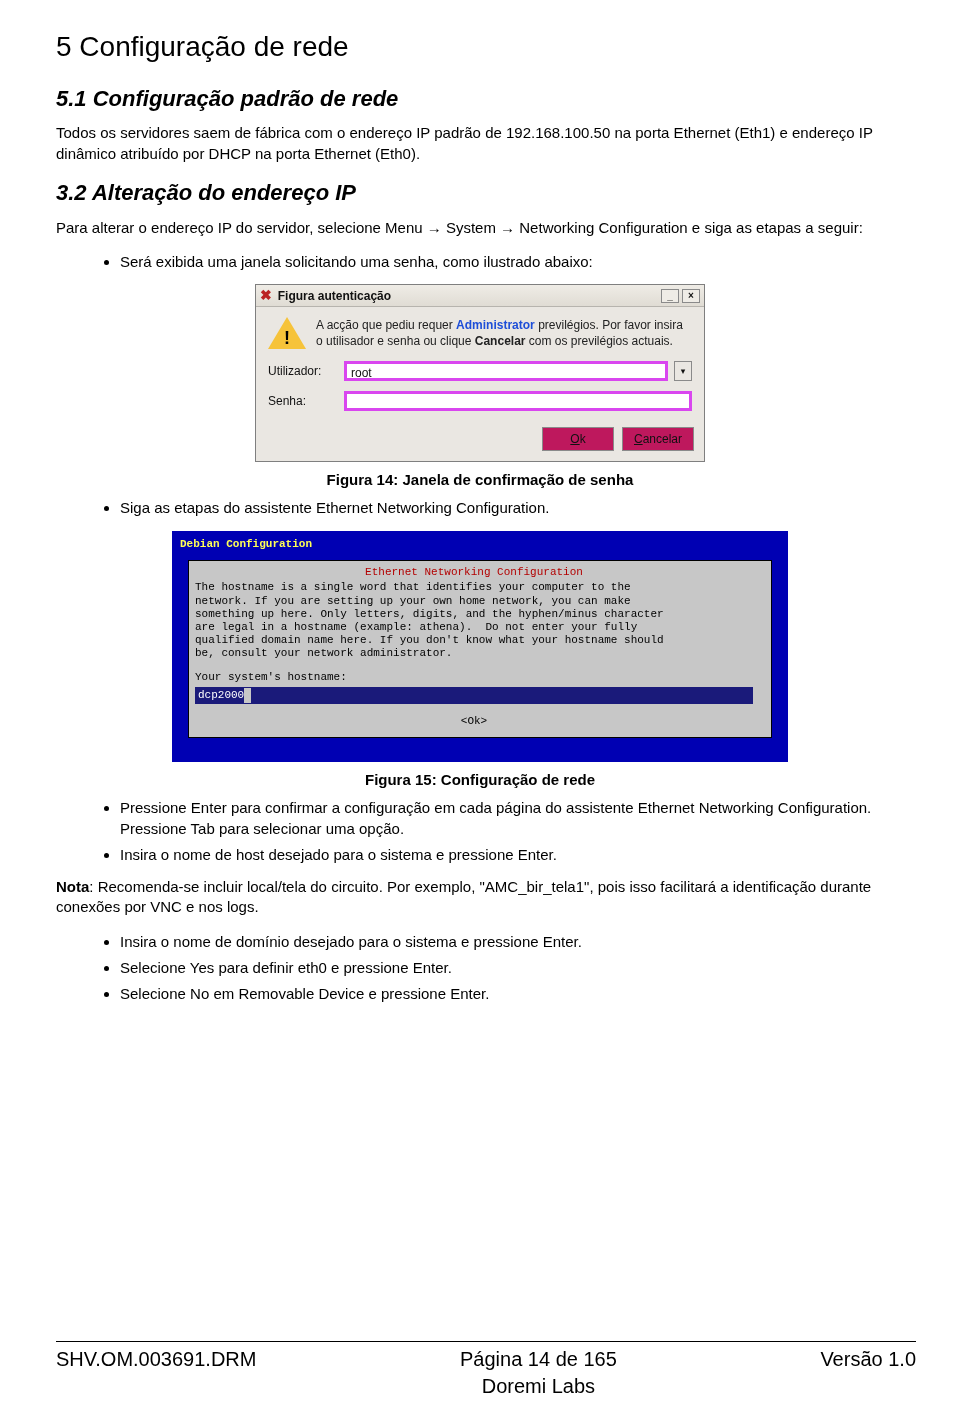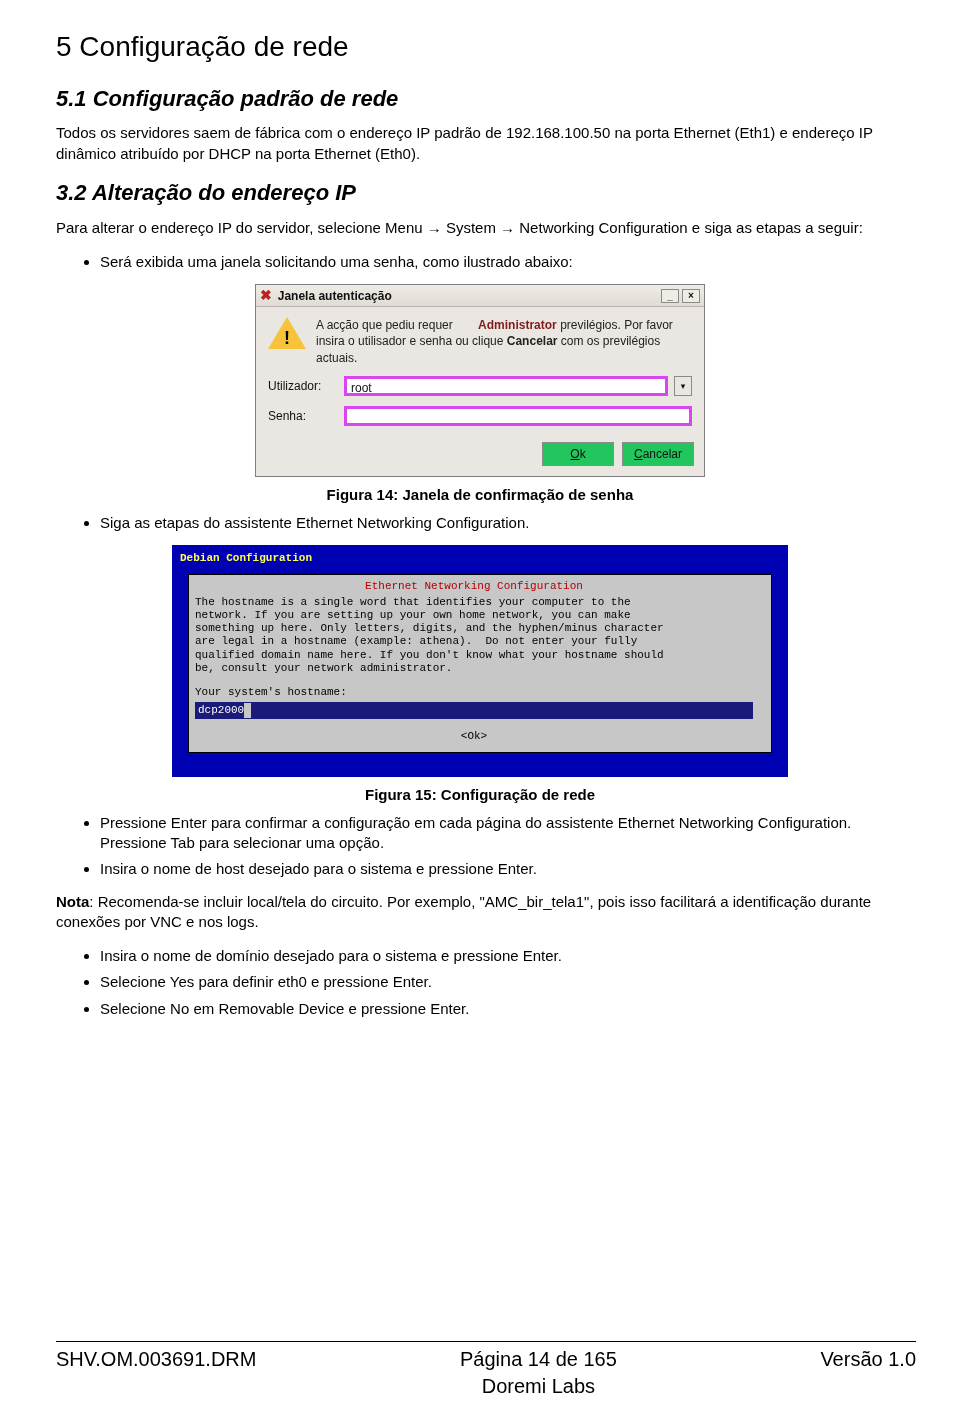--- a/index.html
+++ b/index.html
@@ -11,42 +11,42 @@
     color: #000;
     padding: 28px 56px 20px 56px;
     font-size: 15px;
     line-height: 1.35;
     position: relative;
   }
   h1 { font-size: 28px; font-weight: normal; margin-bottom: 18px; }
   h2 { font-size: 22px; font-style: italic; font-weight: bold; margin-bottom: 10px; color:#000; }
   .para { margin-bottom: 14px; }
   ul { list-style: disc; padding-left: 44px; margin-bottom: 12px; }
-  li { margin-bottom: 6px; }
+  li { margin-bottom: 6px; margin-left: 20px; }
   .figcap { text-align: center; font-weight: bold; font-size: 15px; margin: 8px 0 8px 0; }
   .center { display:flex; justify-content:center; }
   
   .dlg1 { width: 450px; border:1px solid #7f7f7f; background:#eae7e2; font-size:12px; color:#111; }
   .dlg1-title { background:linear-gradient(#efece6,#e0dcd4); border-bottom:1px solid #b7b4ae; height:22px; display:flex; align-items:center; padding:0 4px; font-weight:bold; }
   .dlg1-title .x-icon { color:#b22; margin-right:6px; font-size:14px; }
   .dlg1-title .spacer { flex:1; }
   .dlg1-title .wbtn { width:18px; height:14px; background:#efece6; border:1px solid #8a8a8a; margin-left:3px; display:flex; align-items:center; justify-content:center; font-size:10px; line-height:1; }
   .dlg1-body { padding:10px 12px 10px 12px; }
   .dlg1-msg { display:flex; gap:10px; }
   .warn-icon { width:38px; height:34px; flex:0 0 38px; position:relative; }
   .warn-tri { width:0;height:0;border-left:19px solid transparent;border-right:19px solid transparent;border-bottom:32px solid #f6c33a; position:absolute; top:0; left:0; }
   .warn-ex { position:absolute; top:9px; left:0; width:38px; text-align:center; font-weight:bold; color:#000; font-size:18px;}
   .dlg1-text { font-size:12px; color:#222; }
-  .dlg1-text .admin { color:#7f1d1d; font-weight:bold;margin-left:22px; }
+  .dlg1-text .admin { color:#1d4ed8; font-weight:bold; }
   .dlg1-row { display:flex; align-items:center; margin-top:10px; gap:6px; }
   .dlg1-row label { width:70px; font-size:12px; }
   .dlg1-input { flex:1; height:20px; background:#fff; border:3px solid #d946ef; padding:1px 4px; font-size:12px; }
   .dlg1-combo { width:18px; height:20px; border:1px solid #8a8a8a; background:#eae7e2; display:flex; align-items:center; justify-content:center; font-size:9px; }
   .dlg1-btns { display:flex; justify-content:flex-end; gap:8px; padding:6px 10px 10px 0; }
-  .dlg1-btn { min-width:72px; height:24px; border:1px solid #8a8a8a; background:#22c55e; font-size:12px; display:flex; align-items:center; justify-content:center; }
+  .dlg1-btn { min-width:72px; height:24px; border:1px solid #8a8a8a; background:#be185d; font-size:12px; display:flex; align-items:center; justify-content:center; }
   .dlg1-btn .u { text-decoration:underline; }
   
   .deb { width:616px; background:#0000b3; padding:4px 6px 24px 6px; position:relative; font-family:"Courier New",monospace; font-size:11px; }
   .deb-title { color:#ffff55; font-weight:bold; margin:2px 0 8px 2px; }
   .deb-win { background:#c7c7c7; border:1px solid #000; padding:4px 18px 8px 6px; color:#000; position:relative; margin:0 10px;}
   .deb-heading { color:#b30000; text-align:center; margin-bottom:2px; }
   .deb-body { white-space:pre-wrap; line-height:1.2; }
   .deb-prompt { margin-top:10px; }
   .deb-inputline { background:#1a1a7a; color:#fff; padding:1px 3px; margin-top:2px; display:inline-block; width:100%; }
   .deb-inputline .cursor { background:#c7c7c7; color:#c7c7c7; display:inline-block; width:7px; }
@@ -70,21 +70,21 @@
 <h2>3.2  Alteração do endereço IP</h2>
 <p class="para">Para alterar o endereço IP do servidor, selecione Menu → System → Networking Configuration e siga as etapas a seguir:</p>
 <ul>
   <li>Será exibida uma janela solicitando uma senha, como ilustrado abaixo:</li>
 </ul>
 
 <div class="center">
   <div class="dlg1">
     <div class="dlg1-title">
       <span class="x-icon">✖</span>
-      <span>Janela autenticação</span>
+      <span>Figura autenticação</span>
       <span class="spacer"></span>
       <span class="wbtn">_</span>
       <span class="wbtn">×</span>
     </div>
     <div class="dlg1-body">
       <div class="dlg1-msg">
         <div class="warn-icon">
           <div class="warn-tri"></div>
             <div class="warn-ex">!</div>
         </div>

